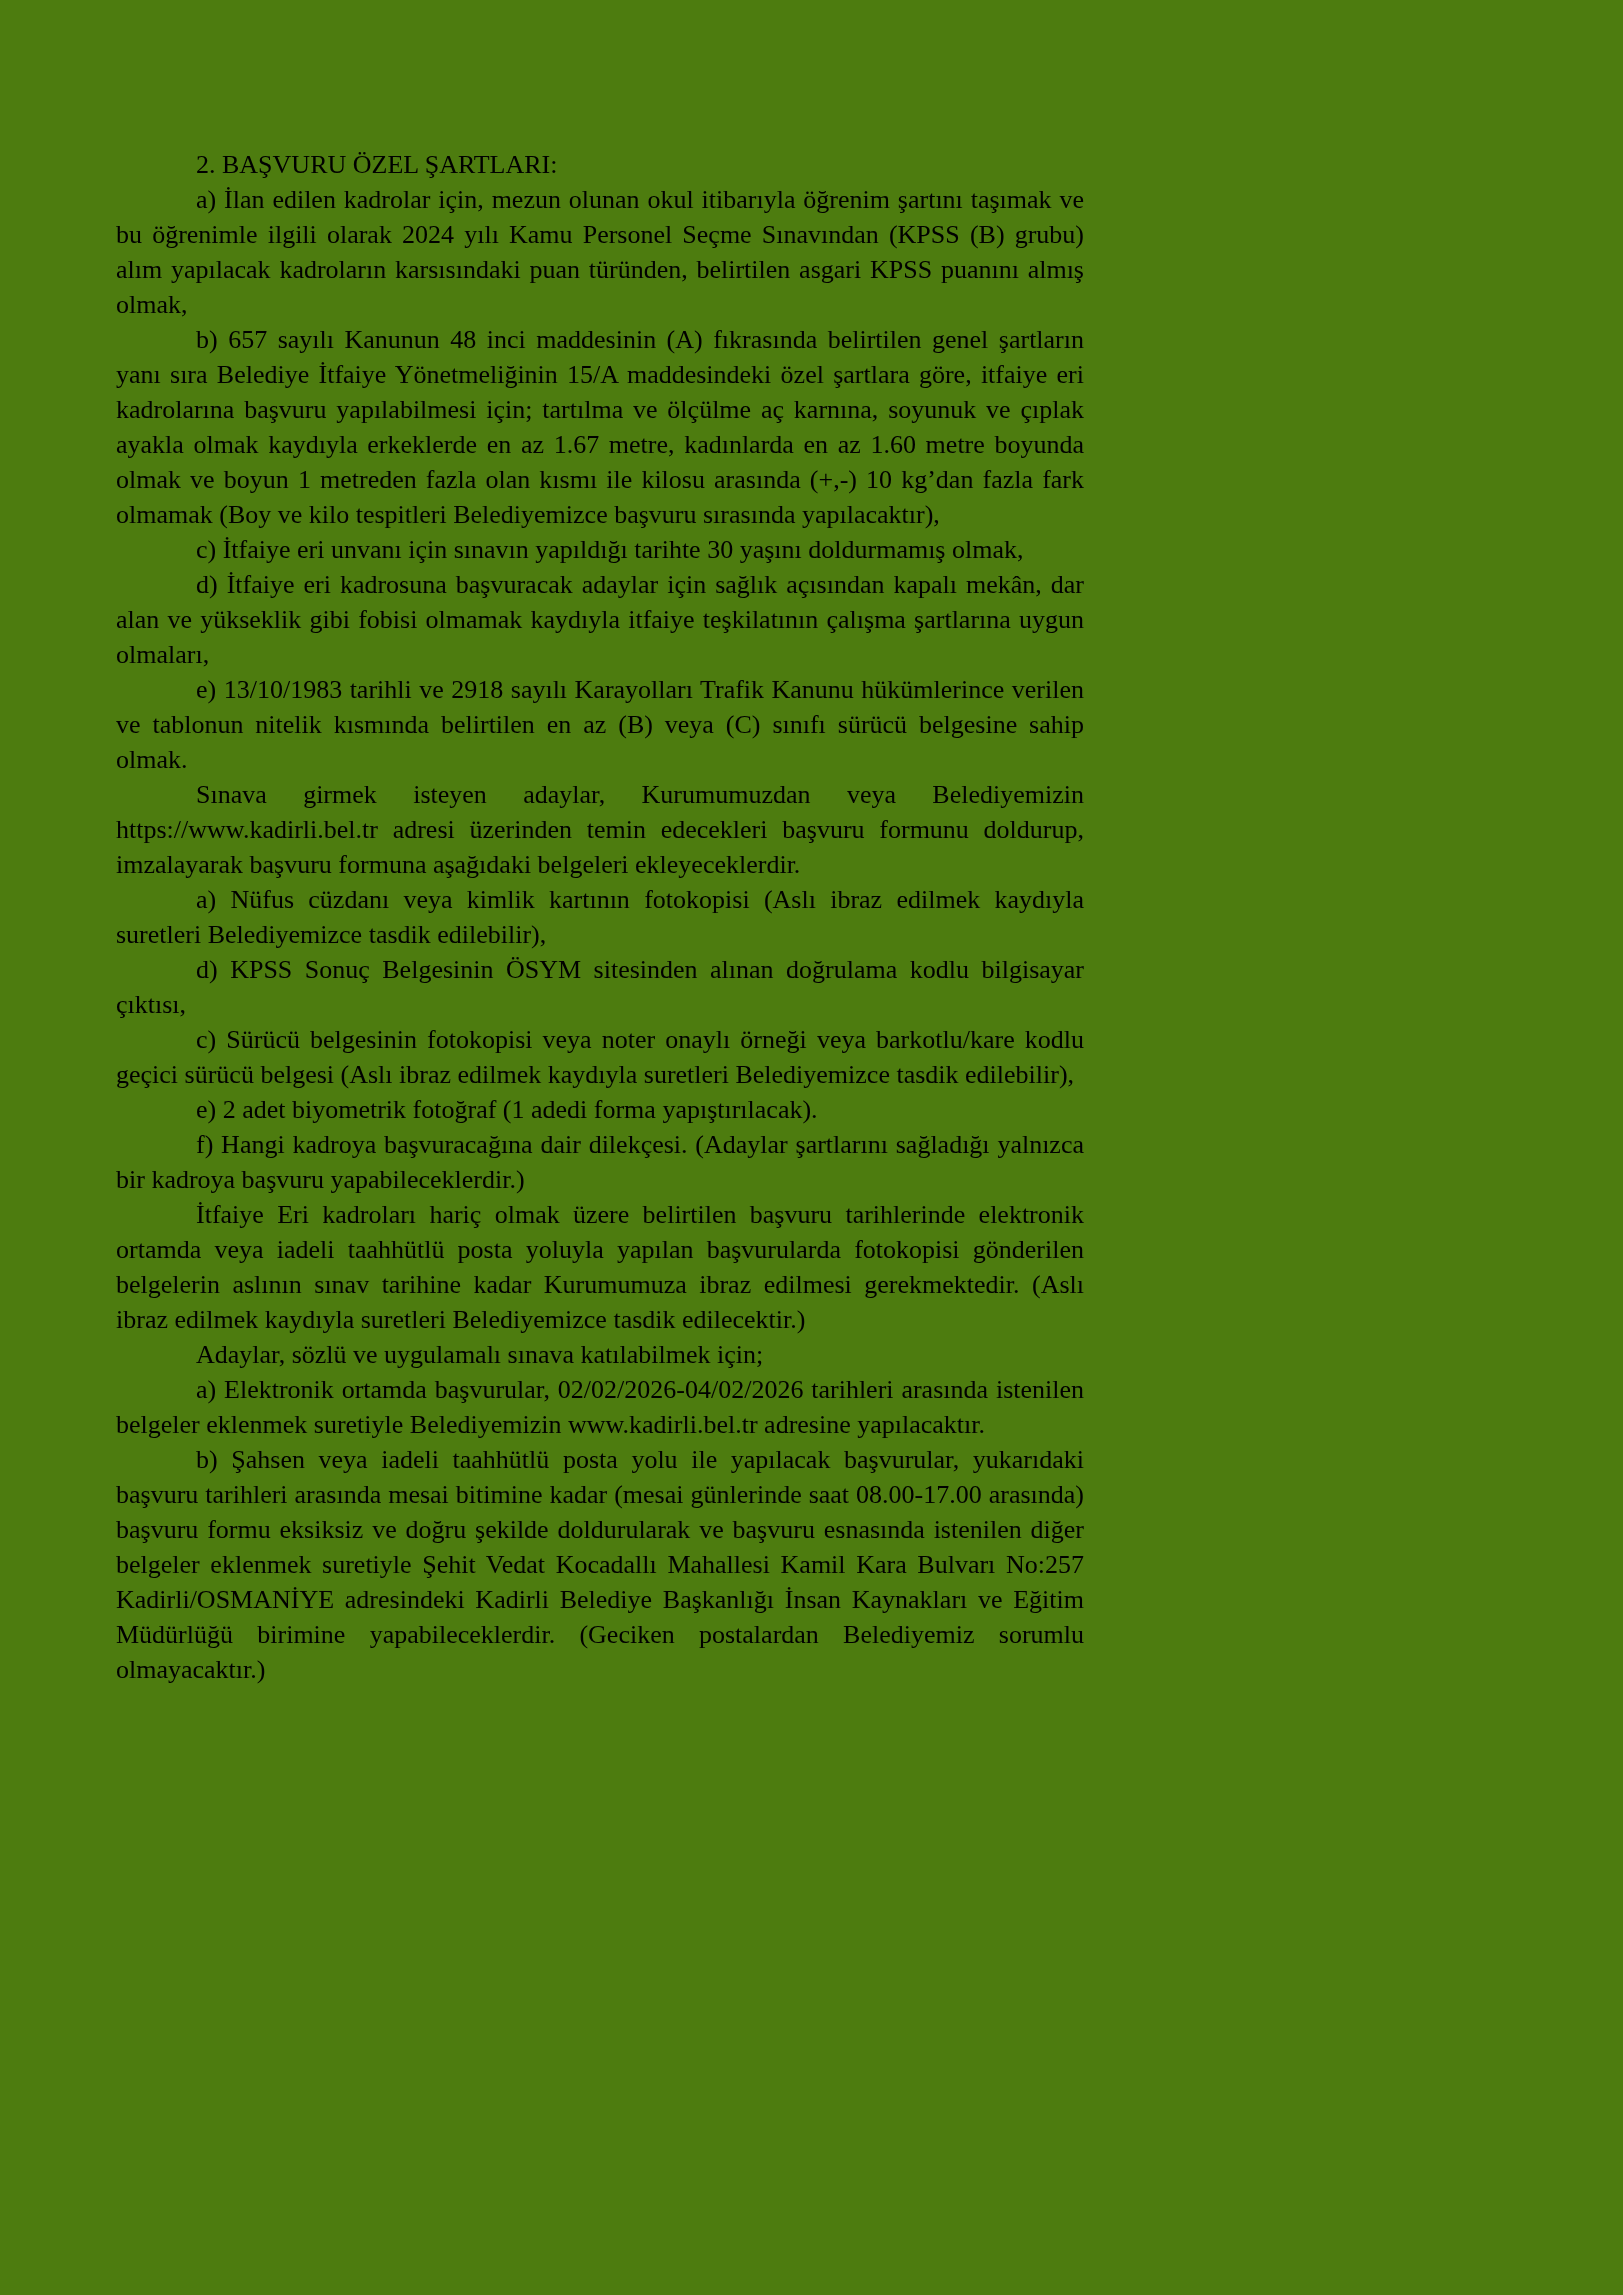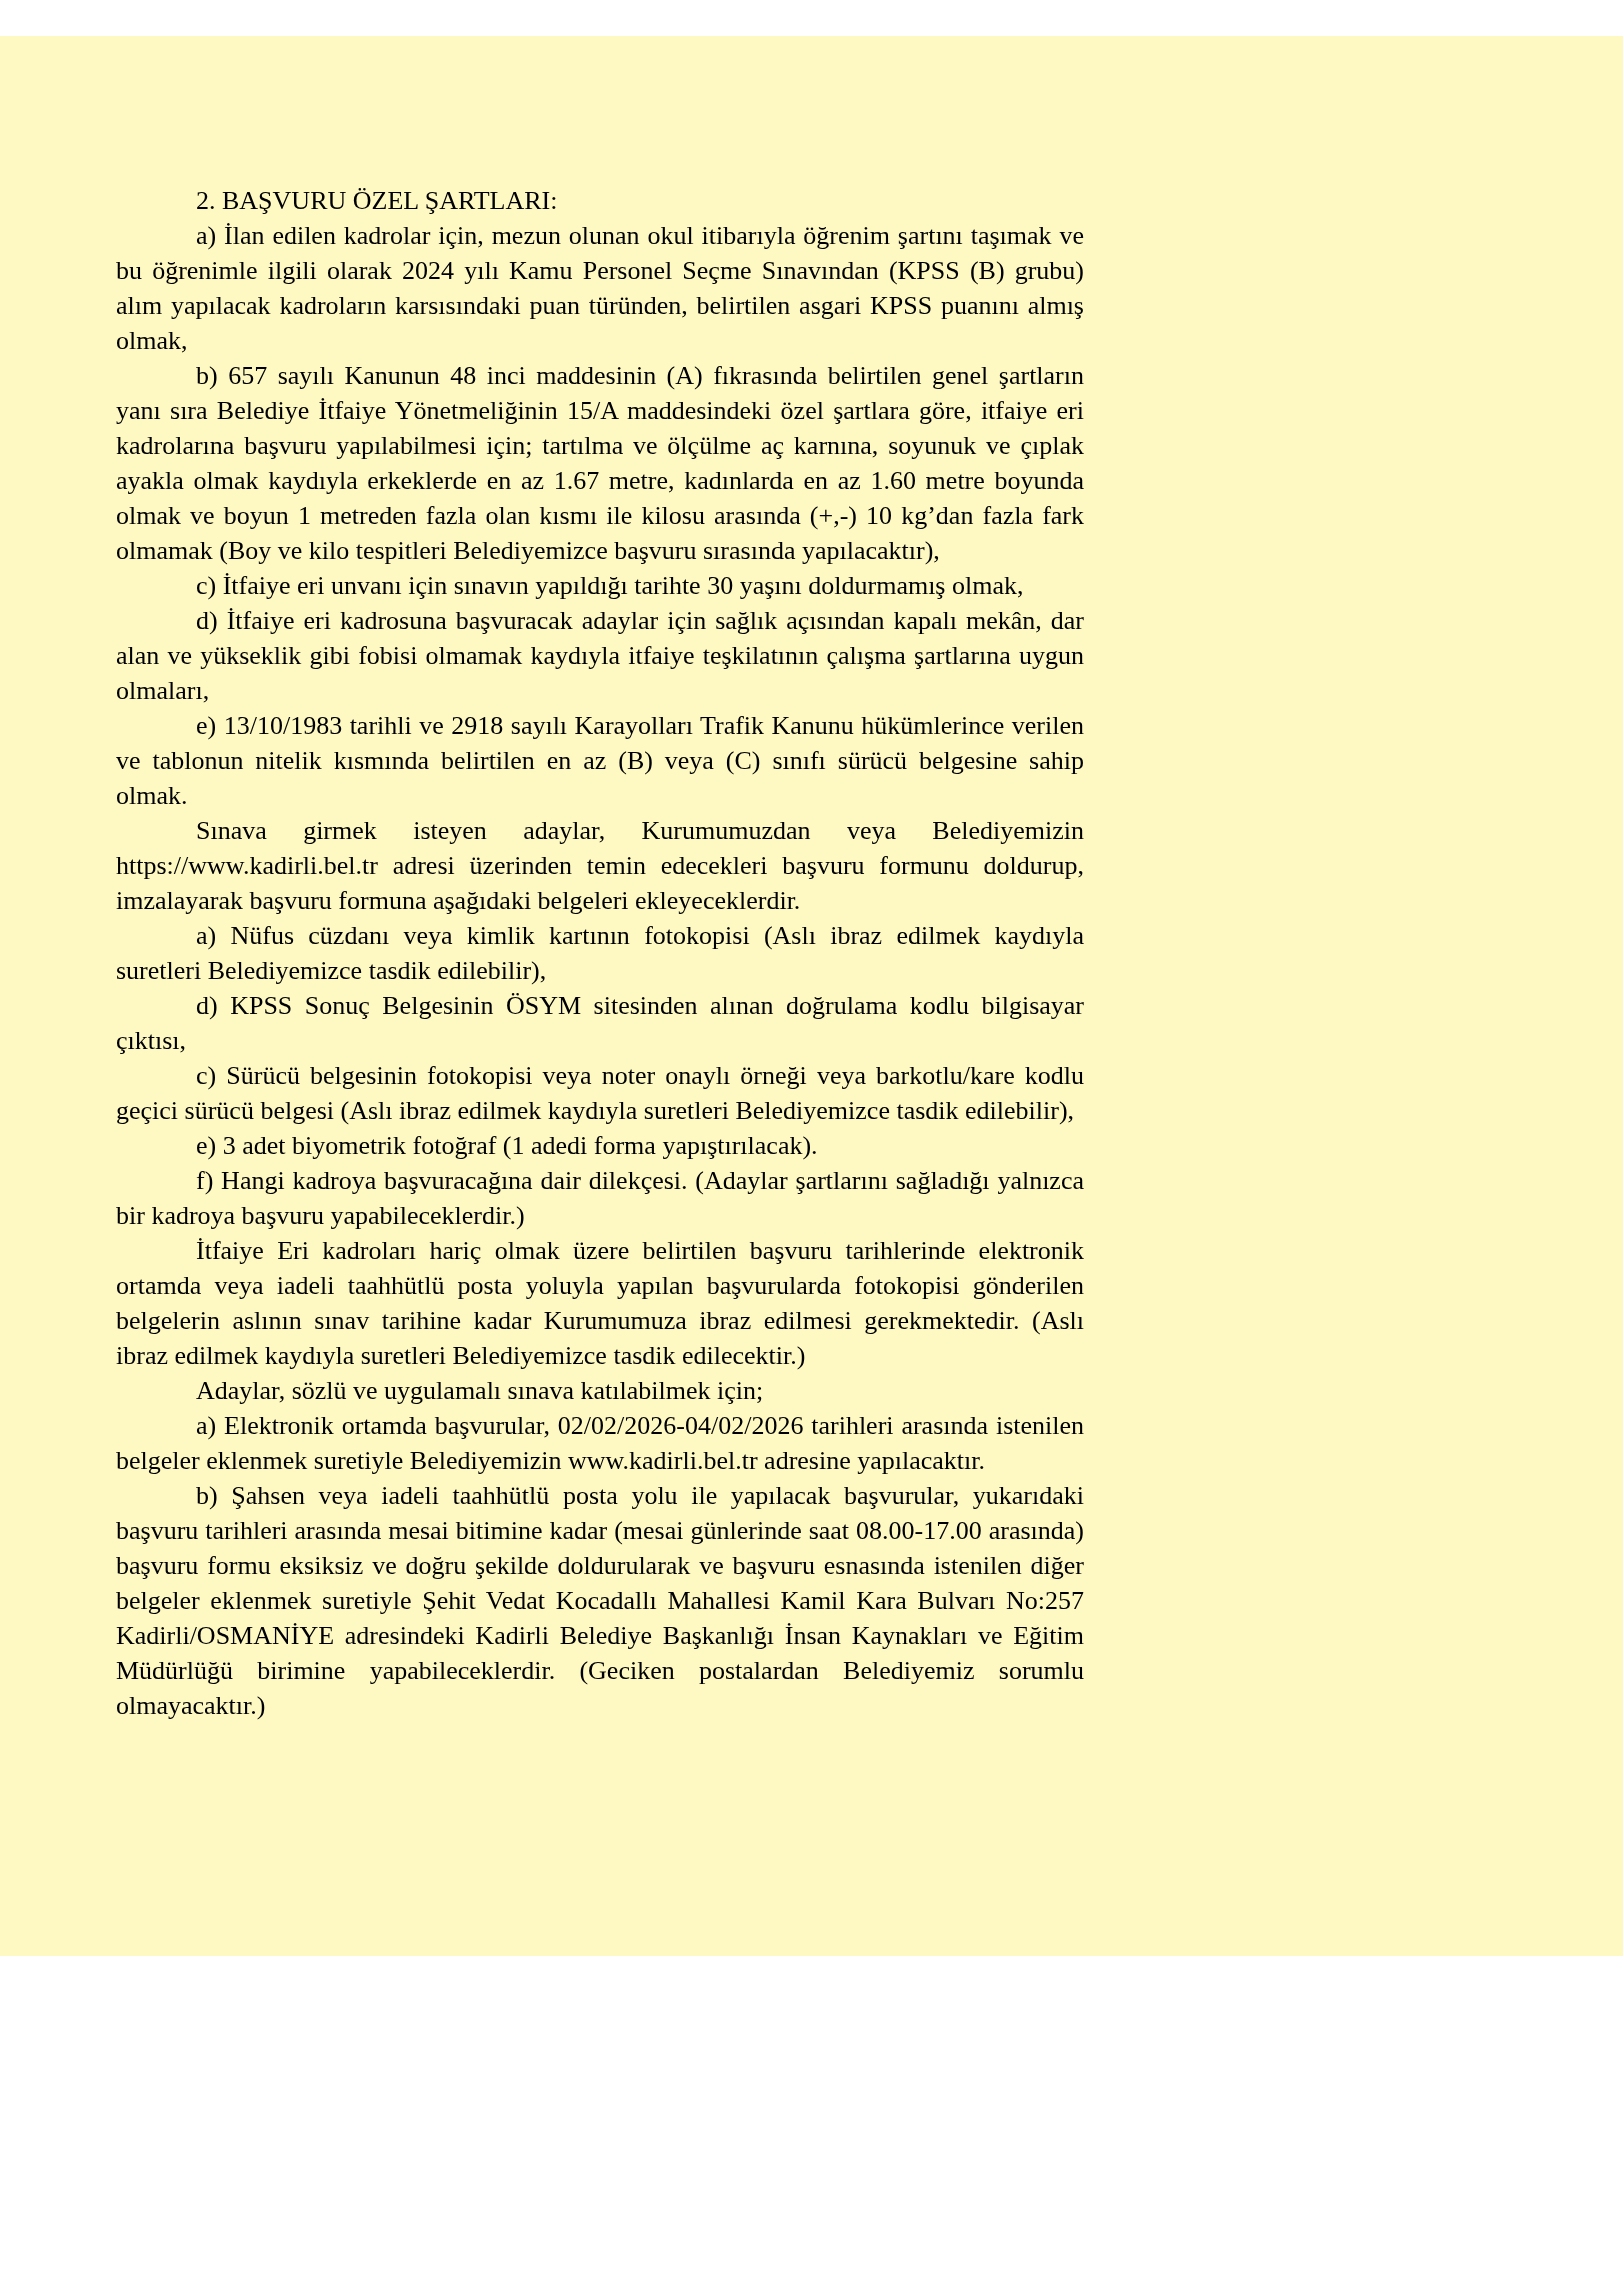--- a/index.html
+++ b/index.html
@@ -3,24 +3,23 @@
 <meta charset="utf-8">
 <style>
   html, body {
     margin: 0;
     padding: 0;
     background: #ffffff;
   }
   .page {
     position: relative;
     width: 1623px;
-    height: 1920px;
-    background: #fef9c3;
+    height: 2295px;
+    background: #4d7c0f;
     overflow: hidden;
-    margin-top: 36px;
   }
   .text-block {
     position: absolute;
     left: 116px;
     top: 147px;
     width: 968px;
   }
   .doc-para {
     margin: 0;
     padding: 0;
@@ -41,21 +40,21 @@
     <p class="doc-para">2. BAŞVURU ÖZEL ŞARTLARI:</p>
     <p class="doc-para">a) İlan edilen kadrolar için, mezun olunan okul itibarıyla öğrenim şartını taşımak ve bu öğrenimle ilgili olarak 2024 yılı Kamu Personel Seçme Sınavından (KPSS (B) grubu) alım yapılacak kadroların karsısındaki puan türünden, belirtilen asgari KPSS puanını almış olmak,</p>
     <p class="doc-para">b) 657 sayılı Kanunun 48 inci maddesinin (A) fıkrasında belirtilen genel şartların yanı sıra Belediye İtfaiye Yönetmeliğinin 15/A maddesindeki özel şartlara göre, itfaiye eri kadrolarına başvuru yapılabilmesi için; tartılma ve ölçülme aç karnına, soyunuk ve çıplak ayakla olmak kaydıyla erkeklerde en az 1.67 metre, kadınlarda en az 1.60 metre boyunda olmak ve boyun 1 metreden fazla olan kısmı ile kilosu arasında (+,-) 10 kg’dan fazla fark olmamak (Boy ve kilo tespitleri Belediyemizce başvuru sırasında yapılacaktır),</p>
     <p class="doc-para">c) İtfaiye eri unvanı için sınavın yapıldığı tarihte 30 yaşını doldurmamış olmak,</p>
     <p class="doc-para">d) İtfaiye eri kadrosuna başvuracak adaylar için sağlık açısından kapalı mekân, dar alan ve yükseklik gibi fobisi olmamak kaydıyla itfaiye teşkilatının çalışma şartlarına uygun olmaları,</p>
     <p class="doc-para">e) 13/10/1983 tarihli ve 2918 sayılı Karayolları Trafik Kanunu hükümlerince verilen ve tablonun nitelik kısmında belirtilen en az (B) veya (C) sınıfı sürücü belgesine sahip olmak.</p>
     <p class="doc-para">Sınava girmek isteyen adaylar, Kurumumuzdan veya Belediyemizin https://www.kadirli.bel.tr adresi üzerinden temin edecekleri başvuru formunu doldurup, imzalayarak başvuru formuna aşağıdaki belgeleri ekleyeceklerdir.</p>
     <p class="doc-para">a) Nüfus cüzdanı veya kimlik kartının fotokopisi (Aslı ibraz edilmek kaydıyla suretleri Belediyemizce tasdik edilebilir),</p>
     <p class="doc-para">d) KPSS Sonuç Belgesinin ÖSYM sitesinden alınan doğrulama kodlu bilgisayar çıktısı,</p>
     <p class="doc-para">c) Sürücü belgesinin fotokopisi veya noter onaylı örneği veya barkotlu/kare kodlu geçici sürücü belgesi (Aslı ibraz edilmek kaydıyla suretleri Belediyemizce tasdik edilebilir),</p>
-    <p class="doc-para">e) 3 adet biyometrik fotoğraf (1 adedi forma yapıştırılacak).</p>
+    <p class="doc-para">e) 2 adet biyometrik fotoğraf (1 adedi forma yapıştırılacak).</p>
     <p class="doc-para">f) Hangi kadroya başvuracağına dair dilekçesi. (Adaylar şartlarını sağladığı yalnızca bir kadroya başvuru yapabileceklerdir.)</p>
     <p class="doc-para">İtfaiye Eri kadroları hariç olmak üzere belirtilen başvuru tarihlerinde elektronik ortamda veya iadeli taahhütlü posta yoluyla yapılan başvurularda fotokopisi gönderilen belgelerin aslının sınav tarihine kadar Kurumumuza ibraz edilmesi gerekmektedir. (Aslı ibraz edilmek kaydıyla suretleri Belediyemizce tasdik edilecektir.)</p>
     <p class="doc-para">Adaylar, sözlü ve uygulamalı sınava katılabilmek için;</p>
     <p class="doc-para">a) Elektronik ortamda başvurular, 02/02/2026-04/02/2026 tarihleri arasında istenilen belgeler eklenmek suretiyle Belediyemizin www.kadirli.bel.tr adresine yapılacaktır.</p>
     <p class="doc-para">b) Şahsen veya iadeli taahhütlü posta yolu ile yapılacak başvurular, yukarıdaki başvuru tarihleri arasında mesai bitimine kadar (mesai günlerinde saat 08.00-17.00 arasında) başvuru formu eksiksiz ve doğru şekilde doldurularak ve başvuru esnasında istenilen diğer belgeler eklenmek suretiyle Şehit Vedat Kocadallı Mahallesi Kamil Kara Bulvarı No:257 Kadirli/OSMANİYE adresindeki Kadirli Belediye Başkanlığı İnsan Kaynakları ve Eğitim Müdürlüğü birimine yapabileceklerdir. (Geciken postalardan Belediyemiz sorumlu olmayacaktır.)</p>
   </div>
 </div>
 
 
 </body></html>

